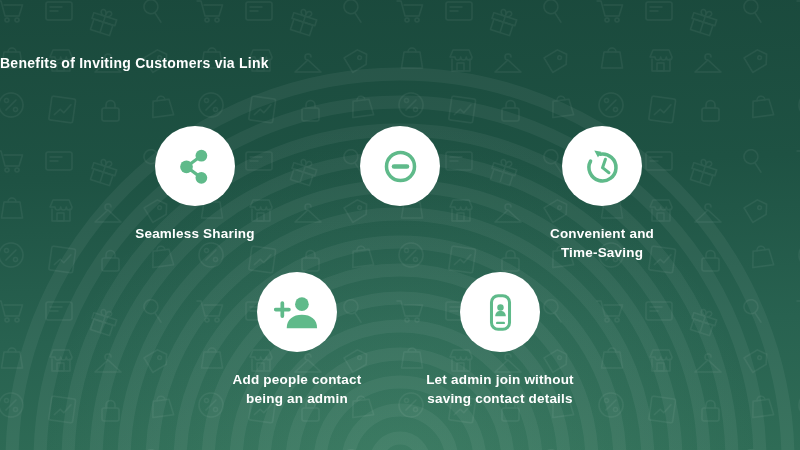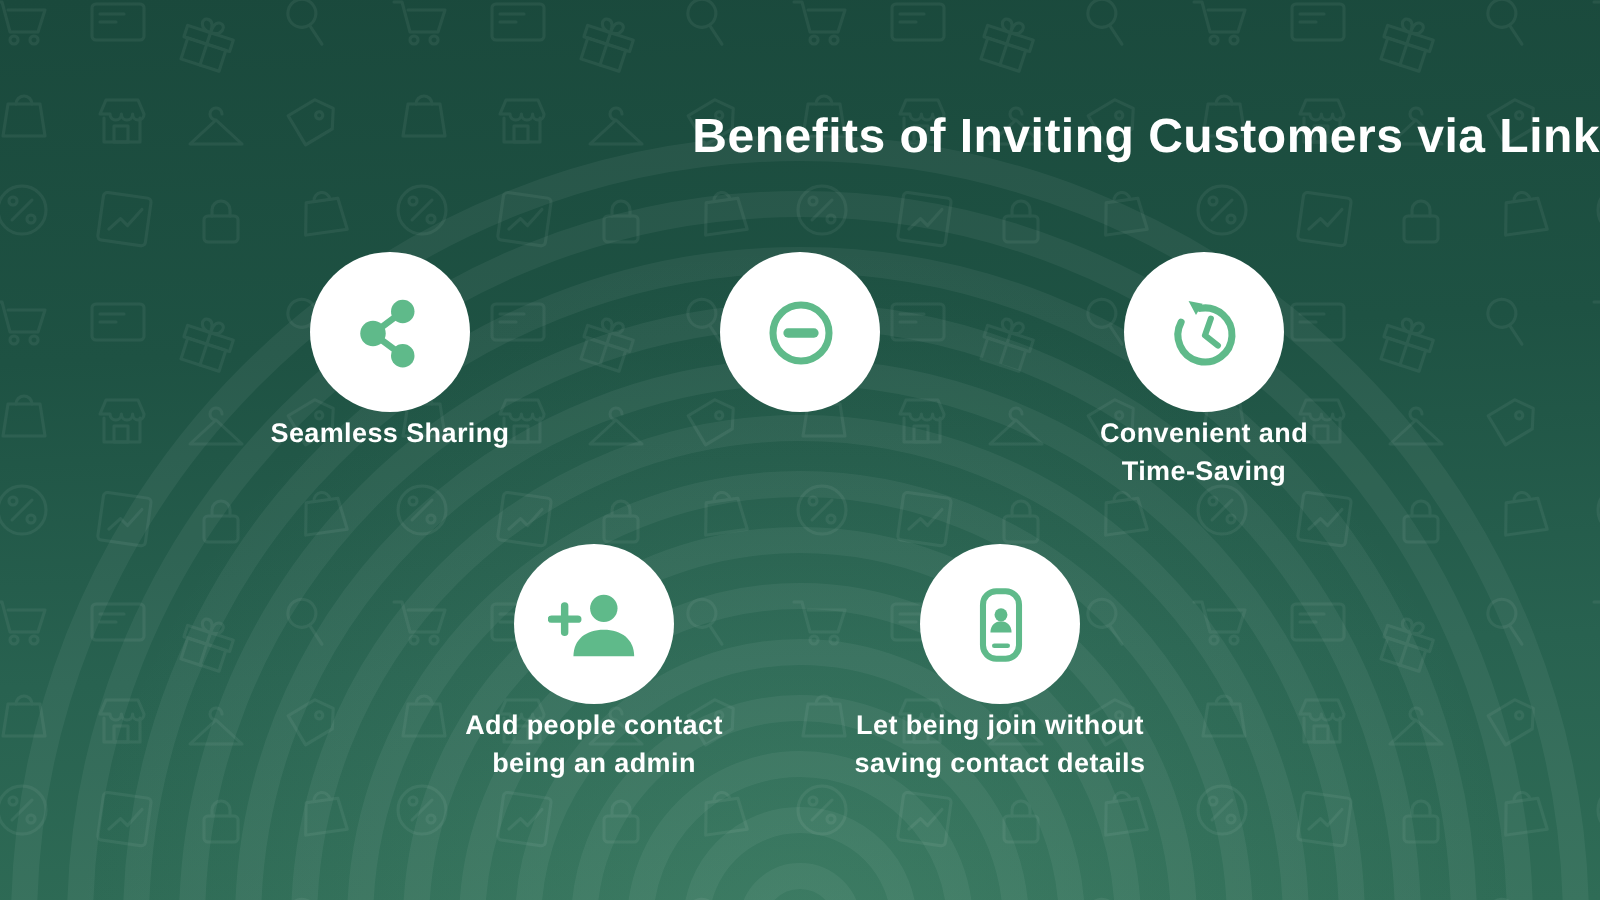--- a/index.html
+++ b/index.html
@@ -6,30 +6,30 @@
   .slide{
     position:relative;width:800px;height:450px;overflow:hidden;
     font-family:"Liberation Sans",sans-serif;color:#ffffff;
     background:
       radial-gradient(circle at 50% 108%, rgba(140,215,175,0.16), rgba(140,215,175,0) 58%),
       linear-gradient(178deg,#1a493c 0%,#1e5243 38%,#286250 72%,#2f6c56 100%);
   }
   .bg{position:absolute;inset:0;display:block;pointer-events:none;}
   .title{
     position:absolute;top:55px;left:0;width:100%;margin:0;
-    text-align:right;font-size:24px;font-weight:700;letter-spacing:.25px;color:#ffffff;
+    text-align:left;font-size:14px;font-weight:700;letter-spacing:.25px;color:#ffffff;
   }
   .feature{position:absolute;width:200px;text-align:center;}
   .icon-circle{
     width:80px;height:80px;border-radius:50%;background:#ffffff;
     margin:0 auto;display:flex;align-items:center;justify-content:center;
   }
   .fi{width:47px;height:47px;display:block;}
   .feature-label{
-    margin-top:2px;font-size:13.5px;font-weight:700;letter-spacing:.2px;
+    margin-top:19px;font-size:13.5px;font-weight:700;letter-spacing:.2px;
     line-height:1.4;white-space:pre-line;color:#ffffff;
   }
   .f1{left:95px;top:126px}
   .f2{left:300px;top:126px}
   .f3{left:502px;top:126px}
   .f4{left:197px;top:272px}
   .f5{left:400px;top:272px}
 </style>
 </head>
 <body>
@@ -176,17 +176,17 @@
 
   <div class="feature f5">
     <div class="icon-circle">
       <svg class="fi" viewBox="0 0 48 48" aria-hidden="true">
         <rect x="14.8" y="6.8" width="18.4" height="34.4" rx="6.8" fill="none" stroke="#5fba8a" stroke-width="3.1"></rect>
         <circle cx="24" cy="18.8" r="3.3" fill="#5fba8a"></circle>
         <path d="M18.6 27.8 c0 -3.6 2.4 -5.7 5.4 -5.7 c3 0 5.4 2.1 5.4 5.7 z" fill="#5fba8a"></path>
         <path d="M20.6 34.6 H27.4" fill="none" stroke="#5fba8a" stroke-width="2.4" stroke-linecap="round"></path>
       </svg>
     </div>
-    <div class="feature-label">Let being join without
+    <div class="feature-label">Let admin join without
 saving contact details</div>
   </div>
 
 </div>
 
 </body></html>

